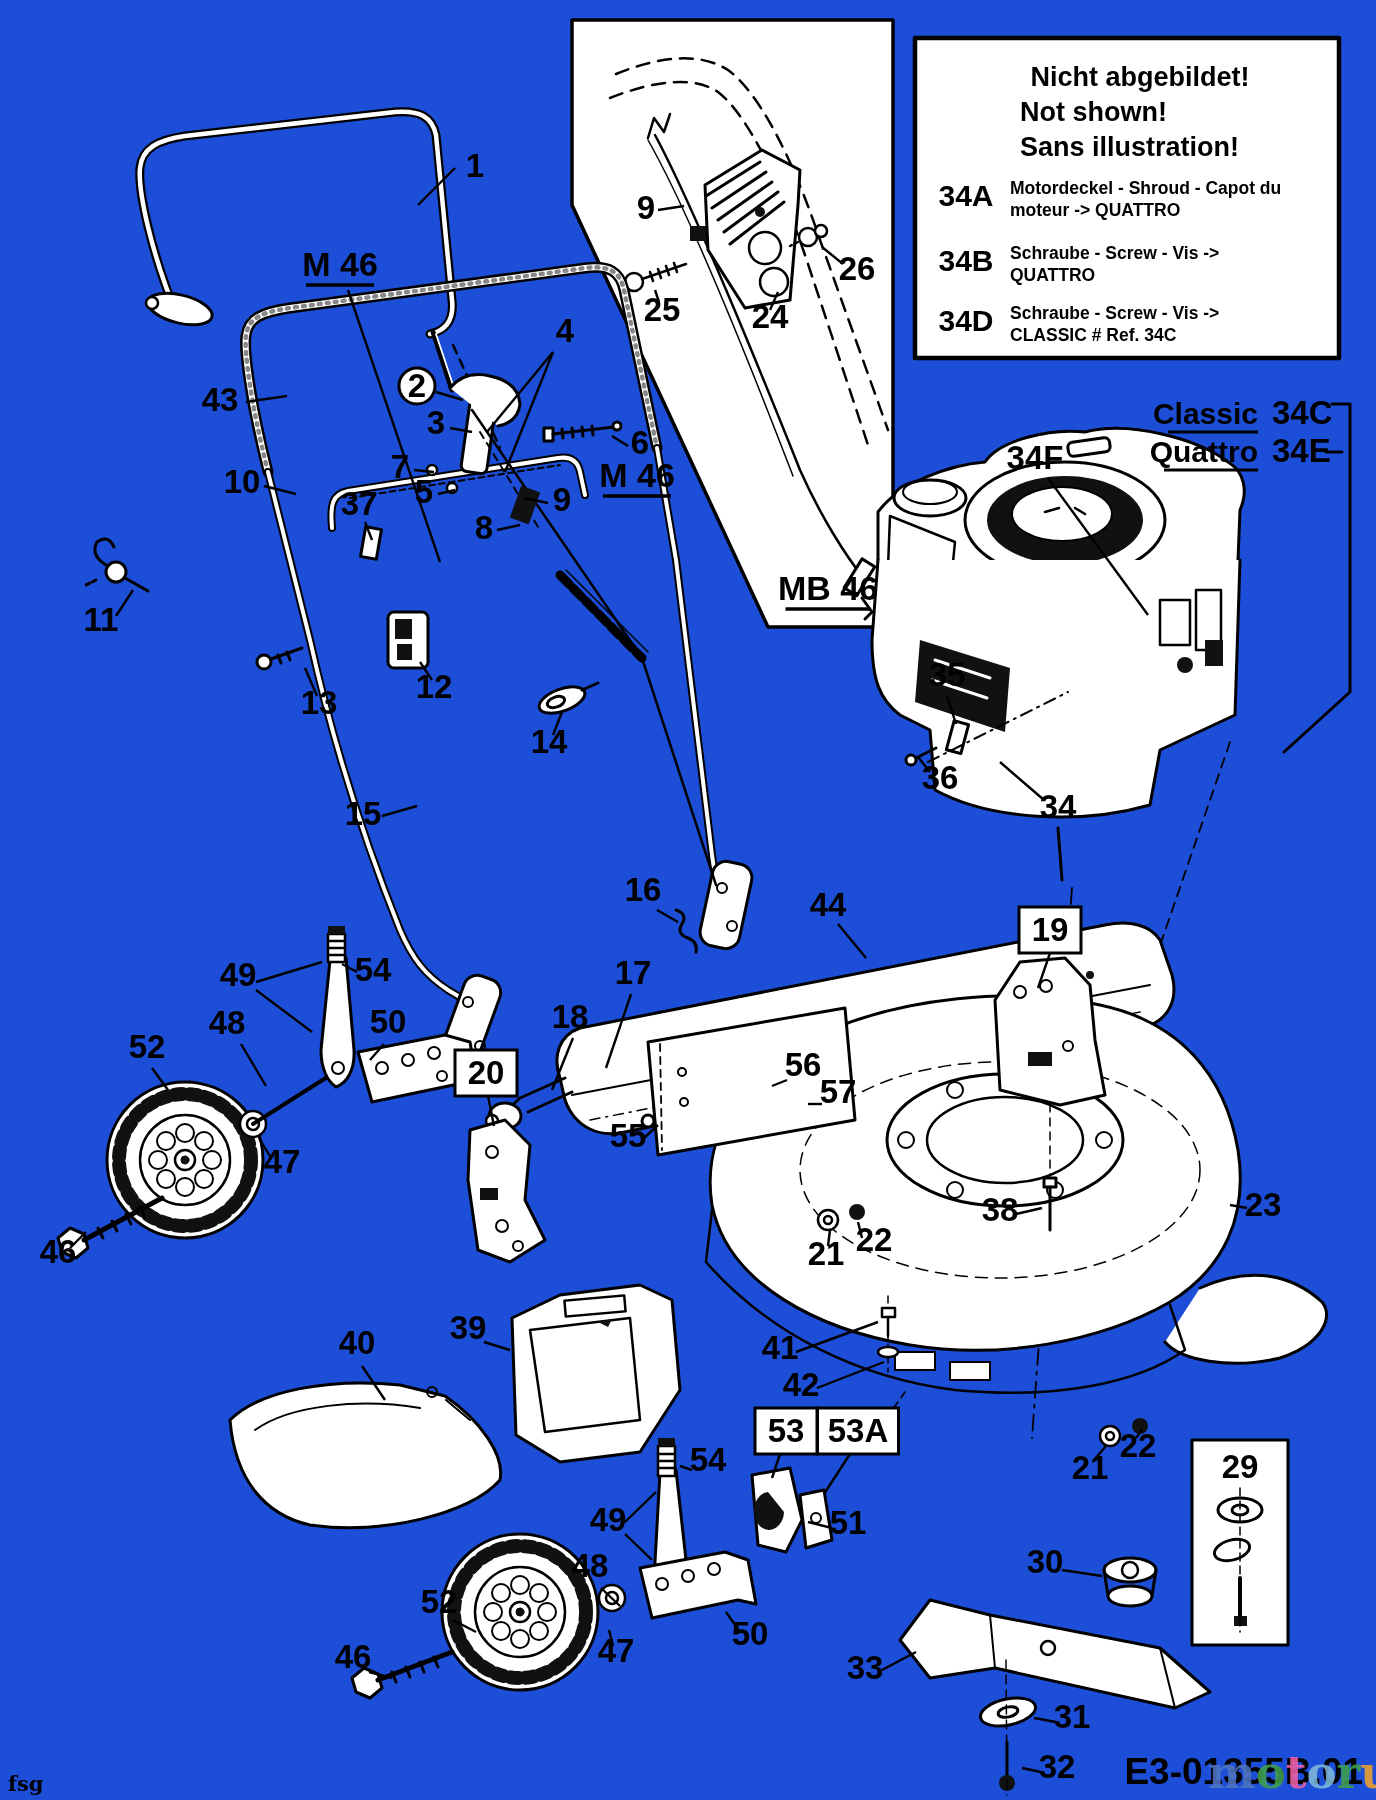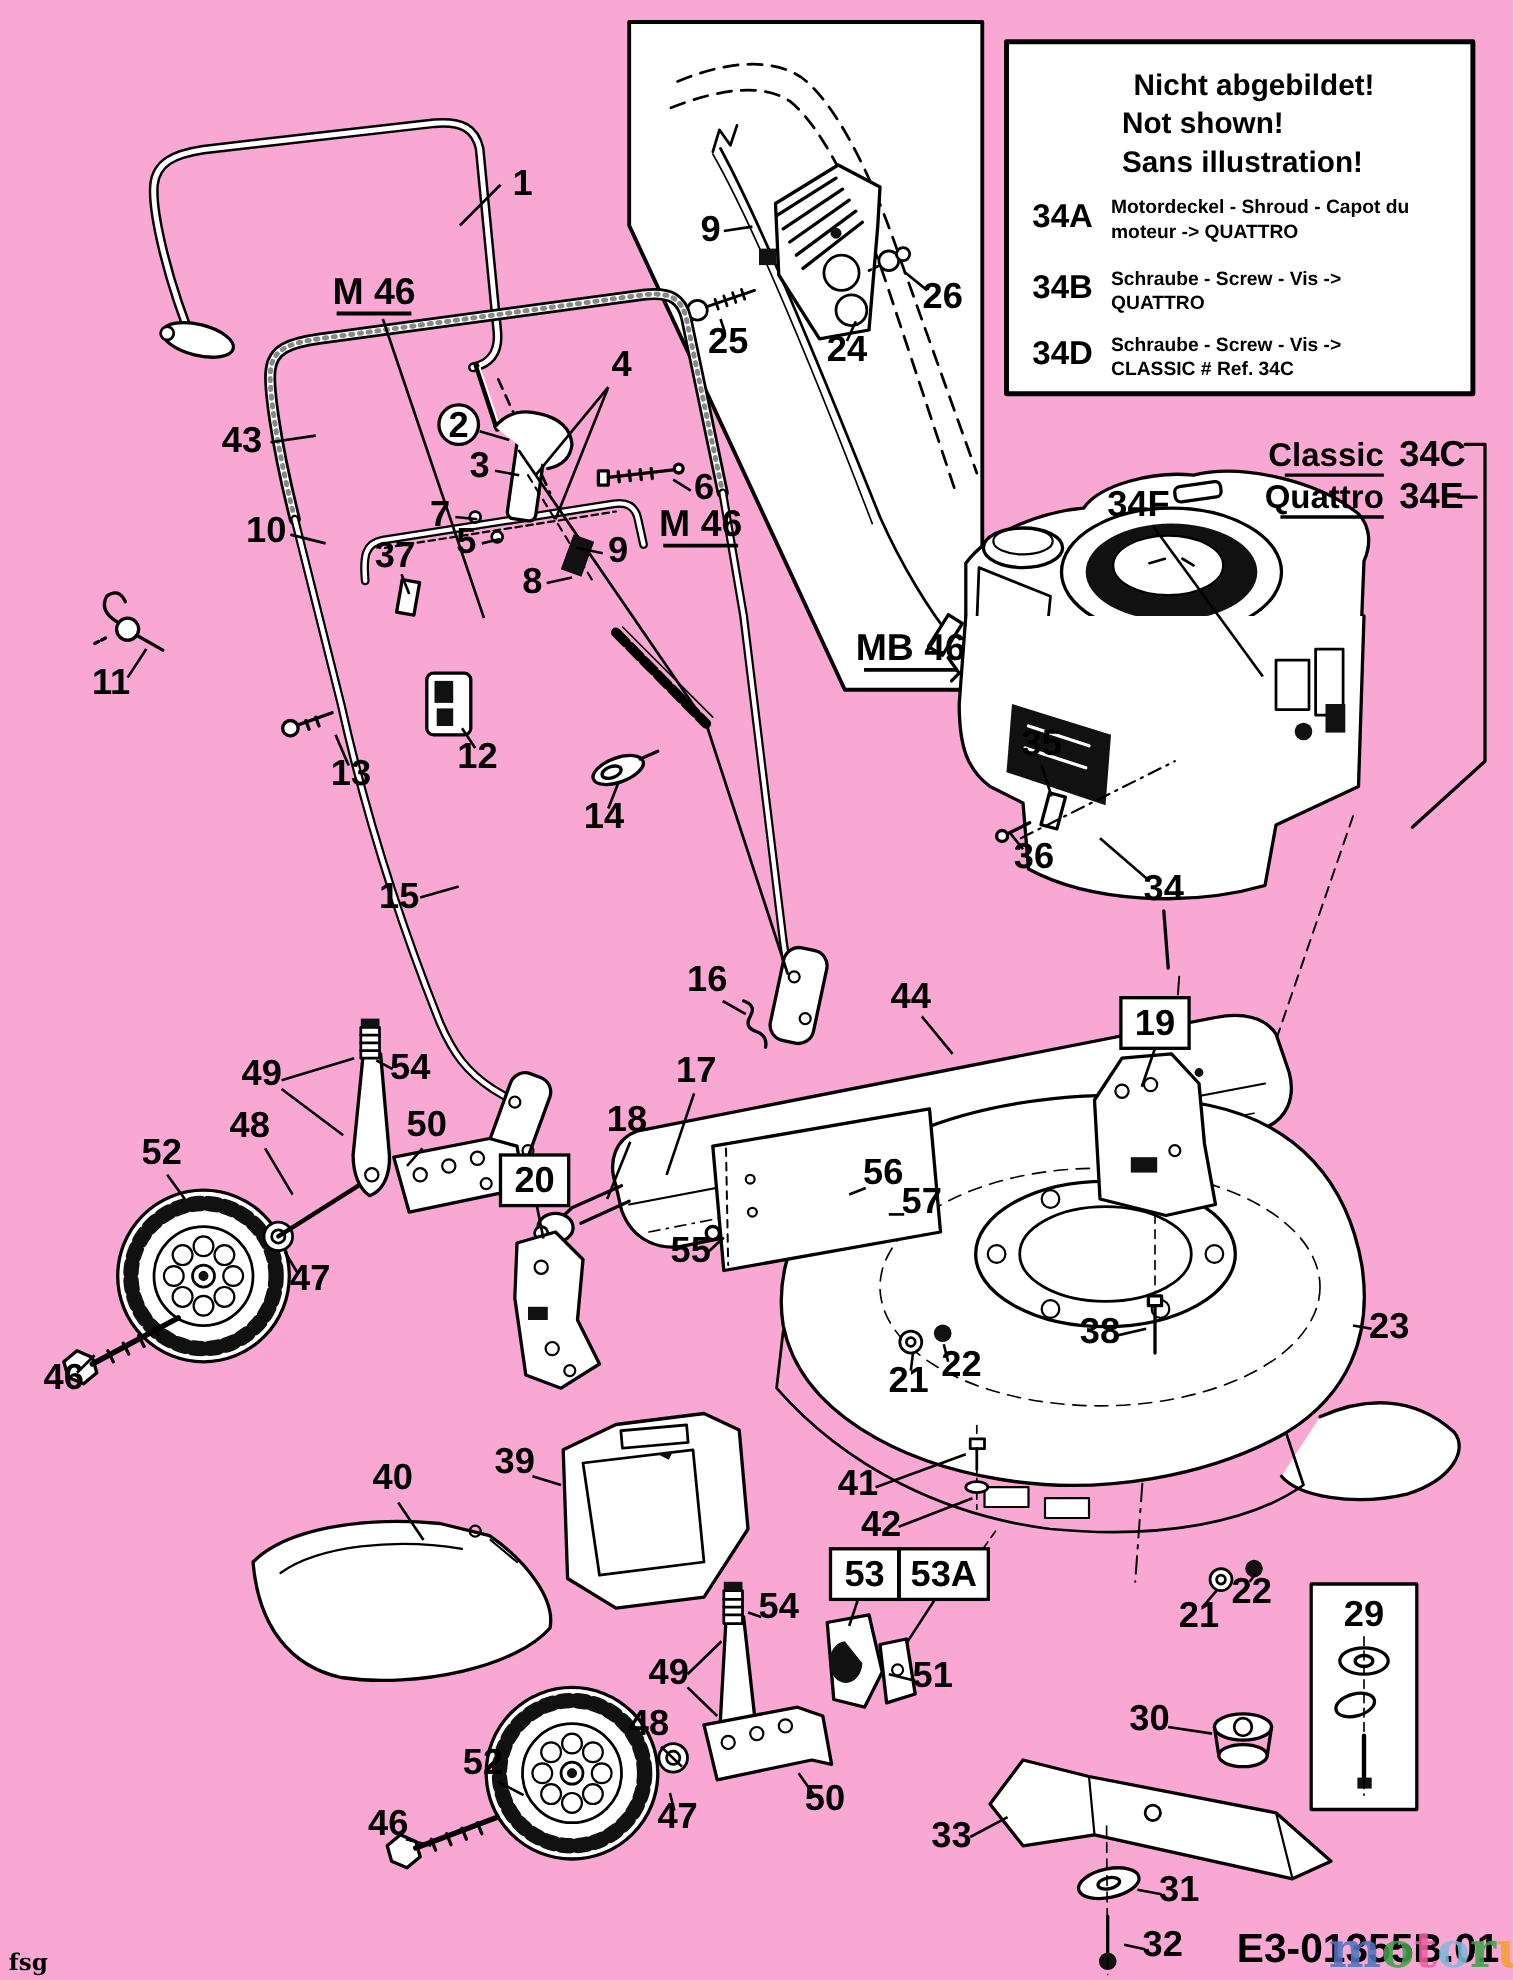--- a/index.html
+++ b/index.html
@@ -1,16 +1,16 @@
 <!DOCTYPE html>
 <html><head>
 <meta charset="utf-8">
 <style>
   html,body{margin:0;padding:0;background:#fff;}
-  .page{position:relative;width:1376px;height:1800px;background:#f9a8d4;overflow:hidden;}
+  .page{position:relative;width:1376px;height:1800px;background:#1d4ed8;overflow:hidden;}
   svg{display:block;}
   text{font-family:"Liberation Sans","DejaVu Sans",sans-serif;fill:#000;}
   .lbl{font-weight:bold;font-size:33px;}
   .model{font-weight:bold;font-size:34px;}
   .boxtitle{font-weight:bold;font-size:27px;}
   .entnum{font-weight:bold;font-size:30px;}
   .entline{font-weight:bold;font-size:17.5px;}
   .variant{font-weight:bold;font-size:30px;}
   .vcode{font-weight:bold;font-size:33px;}
   .docnum{font-weight:bold;font-size:37px;}

